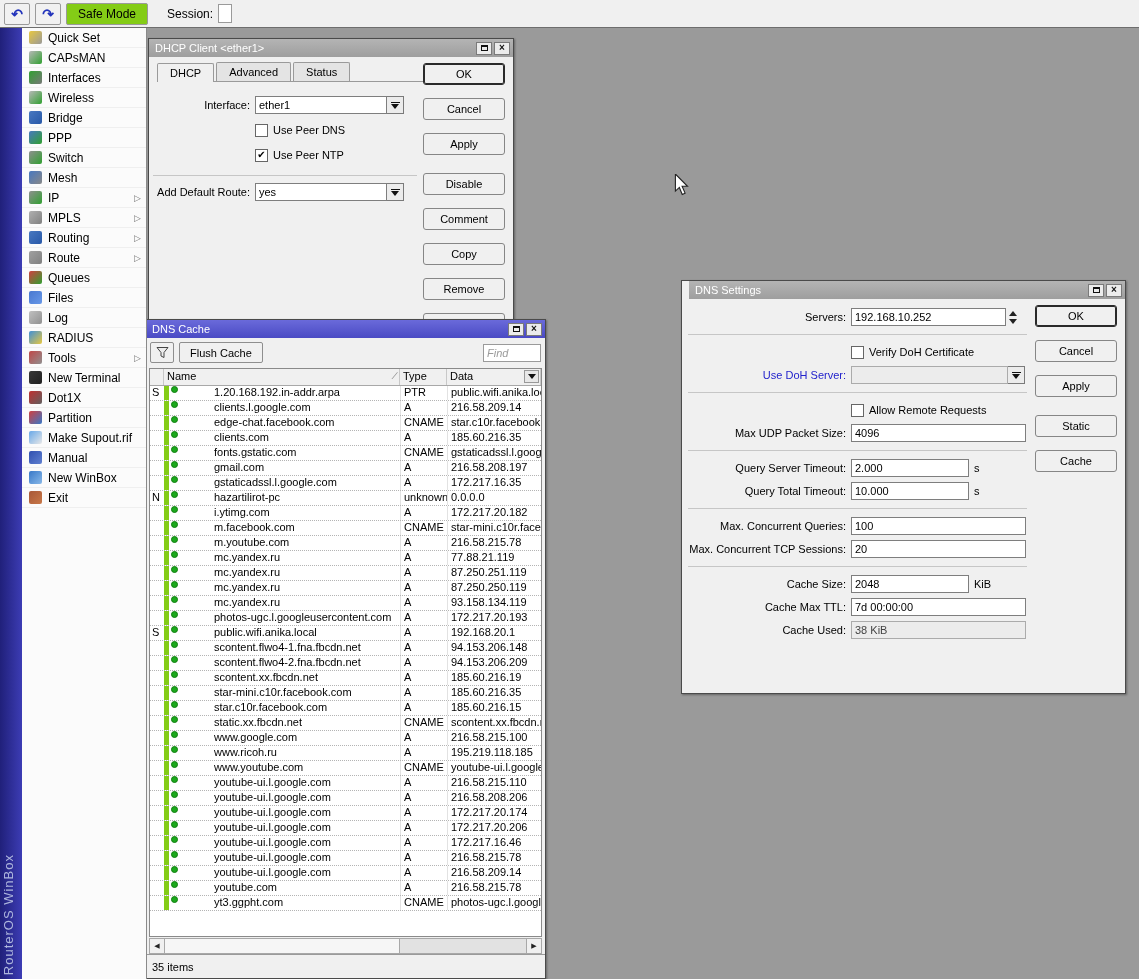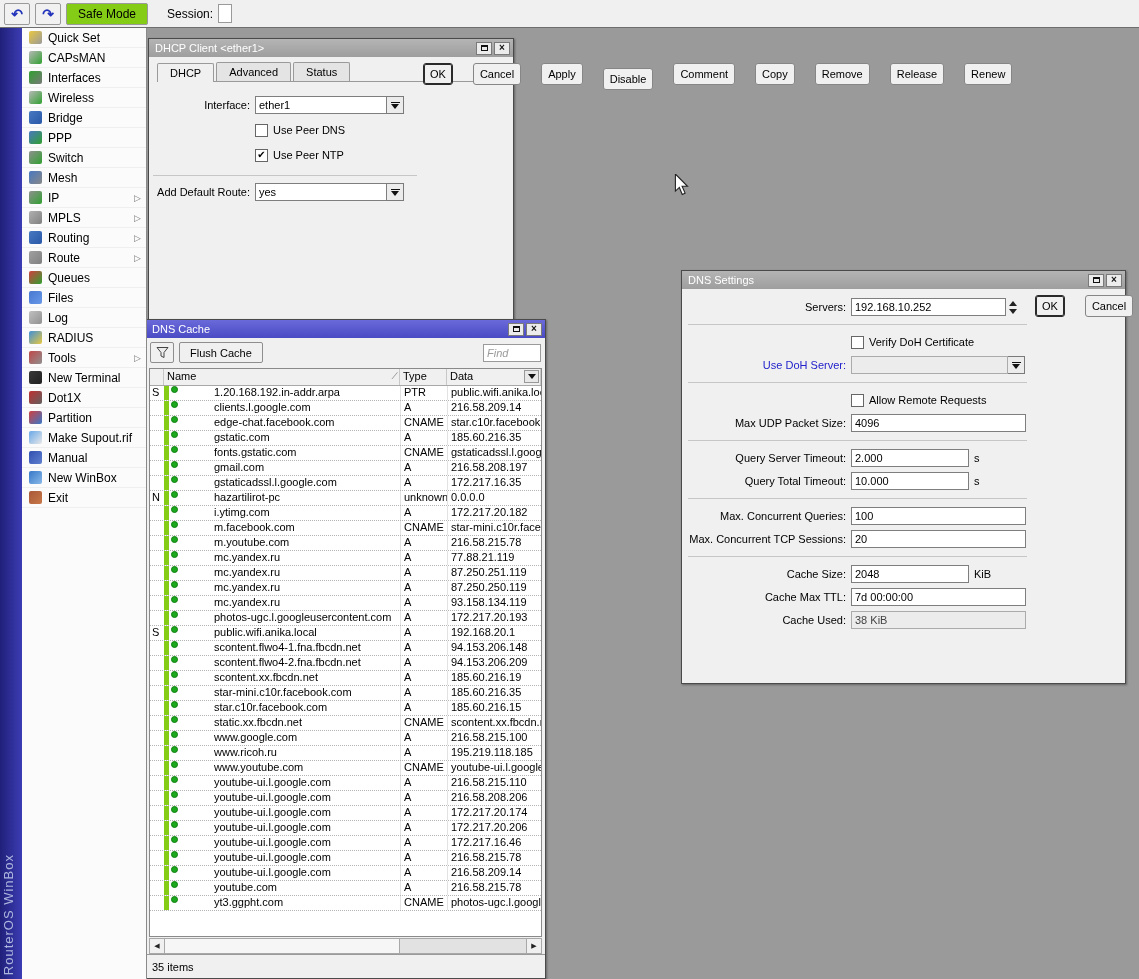--- a/index.html
+++ b/index.html
@@ -37,21 +37,21 @@
   .inactive-tb{background:linear-gradient(#b4b4b4,#9e9e9e);}
   .titlebar .tt{flex:1;overflow:hidden;white-space:nowrap;}
   .tbtn{width:16px;height:13px;background:#ececec;border:1px solid #7a7a7a;margin-left:2px;
         display:flex;align-items:center;justify-content:center;font-size:10px;line-height:1;color:#111;font-weight:bold;}
   .maxg{width:7px;height:6px;border:1px solid #111;border-top-width:2px;display:block;}
 
   .wbtn{height:22px;background:#f0f0f0;border:1px solid #868686;border-radius:3px;
         font:11px "Liberation Sans",sans-serif;color:#000;}
   .wbtn.default{border:1px solid #2a2a2a;box-shadow:inset 0 0 0 1px #2a2a2a;}
   .wbtn.grp{margin-top:5px;}
-  .btncol{position:absolute;top:24px;right:8px;width:82px;display:flex;gap:20px;}
+  .btncol{position:absolute;top:24px;right:8px;width:82px;display:flex;flex-direction:column;gap:13px;}
 
   .tin{height:18px;border:1px solid #7e7e7e;background:#fff;font:11px "Liberation Sans",sans-serif;padding:0 3px;}
   .tin.dis{background:#ececec;color:#444;border-color:#ababab;}
   input::placeholder{color:#9a9a9a;font-style:italic;}
   .cbtn{flex:none;width:17px;height:18px;border:1px solid #7a7a7a;border-left:none;background:#ececec;
         display:flex;flex-direction:column;align-items:center;justify-content:center;padding:0;}
   .cline{width:9px;height:1px;background:#111;margin-bottom:1px;}
   .carrow{width:0;height:0;border-left:4px solid transparent;border-right:4px solid transparent;border-top:5px solid #111;}
   .spin{margin-left:3px;display:flex;flex-direction:column;gap:3px;align-items:center;}
   .spin i{display:block;width:0;height:0;border-left:4px solid transparent;border-right:4px solid transparent;}
@@ -71,21 +71,21 @@
   .tabstrip{margin:5px 8px 0;border-bottom:1px solid #9a9a9a;display:flex;}
   .tab{padding:3px 12px;background:#e4e4e4;border:1px solid #9a9a9a;border-bottom:none;
        border-radius:2px 2px 0 0;margin-right:2px;font-size:11px;position:relative;}
   .tab.active{background:#f0f0f0;top:1px;}
   .dhcp-body{position:absolute;left:4px;top:50px;right:96px;}
   .dhcp .frow{margin:7px 0;}
   .w97{flex:none;width:97px;text-align:right;margin-right:5px;white-space:nowrap;font-size:11px;}
   .dsep{height:1px;background:#c6c6c6;margin:11px 0 3px;}
 
   
-  .dnss{left:681px;top:270px;width:445px;height:414px;z-index:2;}
+  .dnss{left:681px;top:280px;width:445px;height:414px;z-index:2;padding-left:7px;}
   .ds-fields{position:absolute;left:4px;top:22px;right:96px;}
 
   
   .dnsc{left:145px;top:319px;width:401px;height:660px;z-index:3;}
   .dc-toolbar{display:flex;align-items:center;gap:5px;padding:4px;height:29px;}
   .filter-btn{width:24px;height:21px;background:#f0f0f0;border:1px solid #8e8e8e;border-radius:2px;
               display:flex;align-items:center;justify-content:center;padding:0;}
   .flush-btn{height:21px;padding:0 10px;background:#f0f0f0;border:1px solid #8e8e8e;border-radius:2px;
              font:11px "Liberation Sans",sans-serif;}
   .find-in{margin-left:auto;width:58px;height:18px;border:1px solid #9a9a9a;font:11px "Liberation Sans",sans-serif;padding:0 3px;}
@@ -446,21 +446,21 @@
               <span class="dot"></span>
               <span>edge-chat.facebook.com</span>
             </span>
             <span class="c-type">CNAME</span>
             <span class="c-data">star.c10r.facebook.com</span>
           </div>
           <div class="trow">
             <span class="c-flag"></span>
             <span class="c-name">
               <span class="dot"></span>
-              <span>gstatic.com</span>
+              <span>clients.com</span>
             </span>
             <span class="c-type">A</span>
             <span class="c-data">185.60.216.35</span>
           </div>
           <div class="trow">
             <span class="c-flag"></span>
             <span class="c-name">
               <span class="dot"></span>
               <span>fonts.gstatic.com</span>
             </span>

